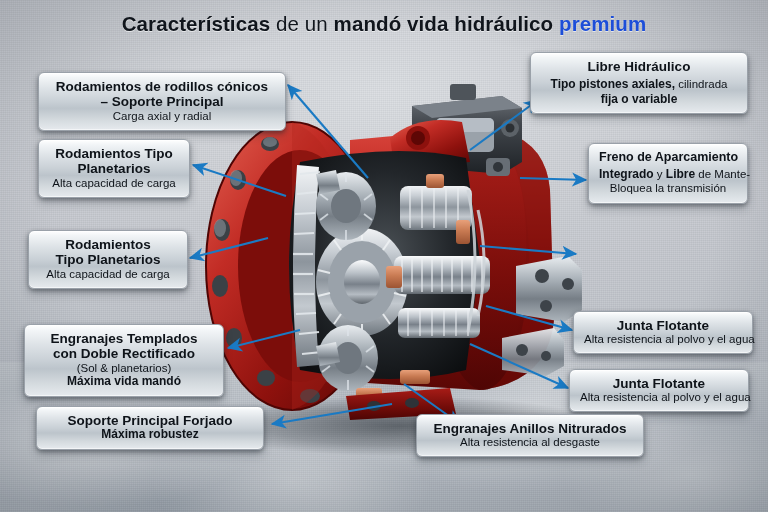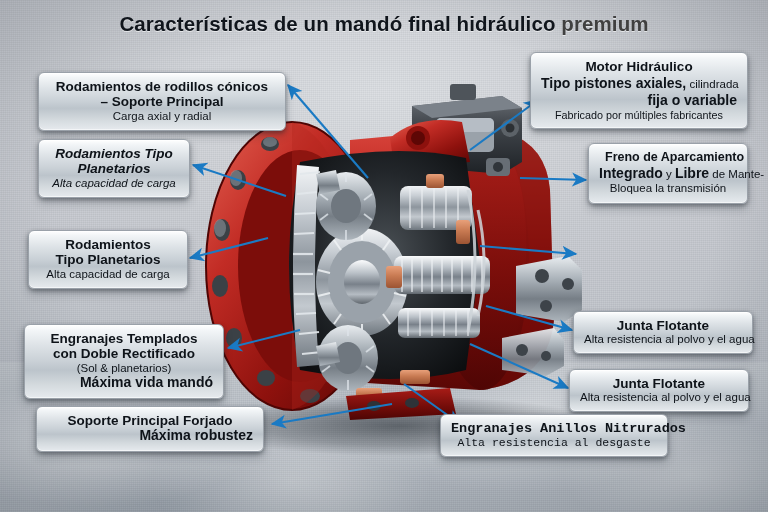--- a/index.html
+++ b/index.html
@@ -52,22 +52,22 @@
     position: absolute;
     top: 12px; left: 0; right: 0;
     text-align: center;
     font-size: 20.5px;
     font-weight: bold;
     color: #10151c;
     letter-spacing: .1px;
     text-shadow: 0 1px 0 rgba(255,255,255,.55);
     white-space: nowrap;
   }
-  .title .w-reg { font-weight: bold; }
-  .title .w-accent { color: #404040; font-weight: bold; }
+  .title .w-reg { font-weight: normal; }
+  .title .w-accent { color: #1d4ed8; font-weight: bold; }
 
   
   #machine { position: absolute; left: 150px; top: 70px; width: 470px; height: 390px; }
 
   
   #links { position: absolute; inset: 0; }
 
   
   .box {
     position: absolute;
@@ -87,37 +87,37 @@
         #d4dade 82%,
         #e6eaee 100%);
     box-shadow:
       0 2px 4px rgba(25,32,40,.40),
       0 5px 10px rgba(25,32,40,.22),
       inset 0 1px 0 rgba(255,255,255,.95),
       inset 0 -1px 0 rgba(255,255,255,.55);
   }
   .box .ln { display: block; line-height: 1.14; white-space: nowrap; }
   .head { font-size: 13.5px; font-weight: bold; }
-  .head-sm { font-size: 12.5px; font-weight: bold; margin-left: 6px; }
+  .head-sm { font-size: 12.5px; font-weight: bold; }
   .sub { font-size: 11.5px; font-weight: normal; }
-  .sub-b { font-size: 14px; font-weight: bold; text-align: right; }
+  .sub-b { font-size: 12px; font-weight: bold; }
   .sub-sm { font-size: 10.8px; font-weight: normal; }
 </style>
 </head>
 <body>
 
 <div id="stage">
 
   <div class="bg-base"></div>
   <div class="bg-stone"></div>
   <div class="bg-noise"></div>
   <div class="bg-vignette"></div>
 
   <div class="title">
-    <span class="w-bold">Características</span><span class="w-reg"> de un </span><span class="w-bold">mandó final hidráulico</span><span>&nbsp;</span><span class="w-accent">premium</span>
+    <span class="w-bold">Características</span><span class="w-reg"> de un </span><span class="w-bold">mandó vida hidráulico</span><span>&nbsp;</span><span class="w-accent">premium</span>
   </div>
 
   <svg id="machine" viewBox="0 0 470 390" aria-hidden="true">
     <defs>
       <linearGradient id="redH" x1="0" y1="0" x2="0" y2="1">
         <stop offset="0%" stop-color="#d8453c"></stop>
         <stop offset="18%" stop-color="#c52d26"></stop>
         <stop offset="52%" stop-color="#99130f"></stop>
         <stop offset="80%" stop-color="#750c09"></stop>
         <stop offset="100%" stop-color="#5a0705"></stop>
@@ -380,21 +380,21 @@
       <path d="M568 388 L470 344"></path>
     </g>
   </svg>
 
   <div class="box" style="left:38px; top:72px; width:248px;text-align:center;">
     <span class="ln head">Rodamientos de rodillos cónicos</span>
     <span class="ln head">– Soporte Principal</span>
     <span class="ln sub">Carga axial y radial</span>
   </div>
 
-  <div class="box" style="left:38px; top:139px; width:152px;font-style:italic;">
+  <div class="box" style="left:38px; top:139px; width:152px;">
     <span class="ln head">Rodamientos Tipo</span>
     <span class="ln head">Planetarios</span>
     <span class="ln sub">Alta capacidad de carga</span>
   </div>
 
   <div class="box" style="left:28px; top:230px; width:160px;">
     <span class="ln head">Rodamientos</span>
     <span class="ln head">Tipo Planetarios</span>
     <span class="ln sub">Alta capacidad de carga</span>
   </div>
@@ -405,41 +405,40 @@
     <span class="ln sub">(Sol &amp; planetarios)</span>
     <span class="ln sub-b">Máxima vida mandó</span>
   </div>
 
   <div class="box" style="left:36px; top:406px; width:228px;">
     <span class="ln head">Soporte Principal Forjado</span>
     <span class="ln sub-b">Máxima robustez</span>
   </div>
 
   <div class="box" style="left:530px; top:52px; width:218px;">
-    <span class="ln head">Motor Hidráulico</span>
+    <span class="ln head">Libre Hidráulico</span>
     <span class="ln"><span class="sub-b">Tipo pistones axiales,</span><span class="sub"> cilindrada</span></span>
     <span class="ln sub-b">fija o variable</span>
-    <span class="ln sub-sm">Fabricado por múltiples fabricantes</span>
   </div>
 
   <div class="box" style="left:588px; top:143px; width:160px;">
     <span class="ln head-sm">Freno de Aparcamiento</span>
     <span class="ln"><span class="sub-b">Integrado</span><span class="sub"> y </span><span class="sub-b">Libre</span><span class="sub"> de Mante-</span></span>
     <span class="ln sub">Bloquea la transmisión</span>
   </div>
 
 
   <div class="box" style="left:573px; top:311px; width:180px;">
     <span class="ln head">Junta Flotante</span>
     <span class="ln sub">Alta resistencia al polvo y el agua</span>
   </div>
 
   <div class="box" style="left:569px; top:369px; width:180px;">
     <span class="ln head">Junta Flotante</span>
     <span class="ln sub">Alta resistencia al polvo y el agua</span>
   </div>
 
-  <div class="box" style="left:440px; top:414px; width:228px;font-family:Liberation Mono, monospace;">
+  <div class="box" style="left:416px; top:414px; width:228px;">
     <span class="ln head">Engranajes Anillos Nitrurados</span>
     <span class="ln sub">Alta resistencia al desgaste</span>
   </div>
 
 </div>
 
 </body></html>

